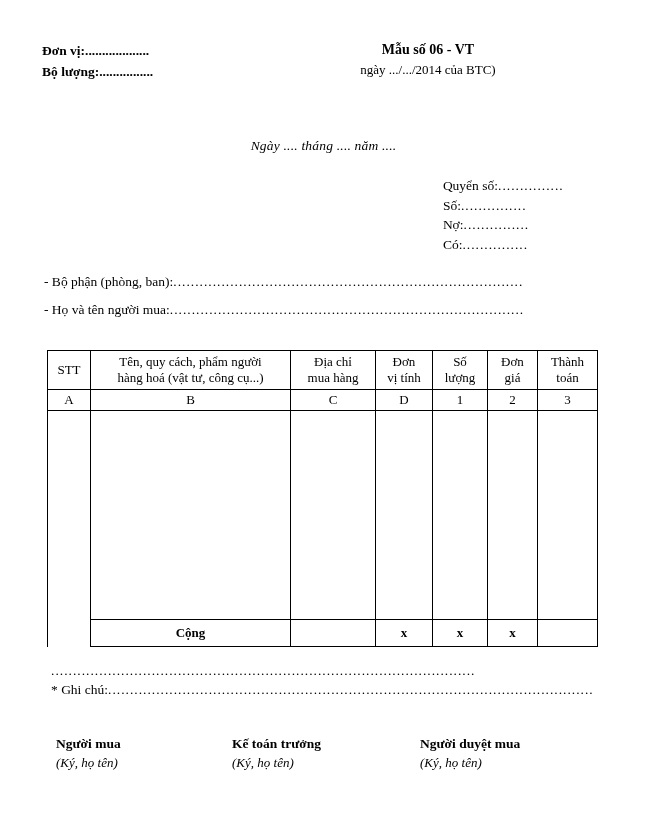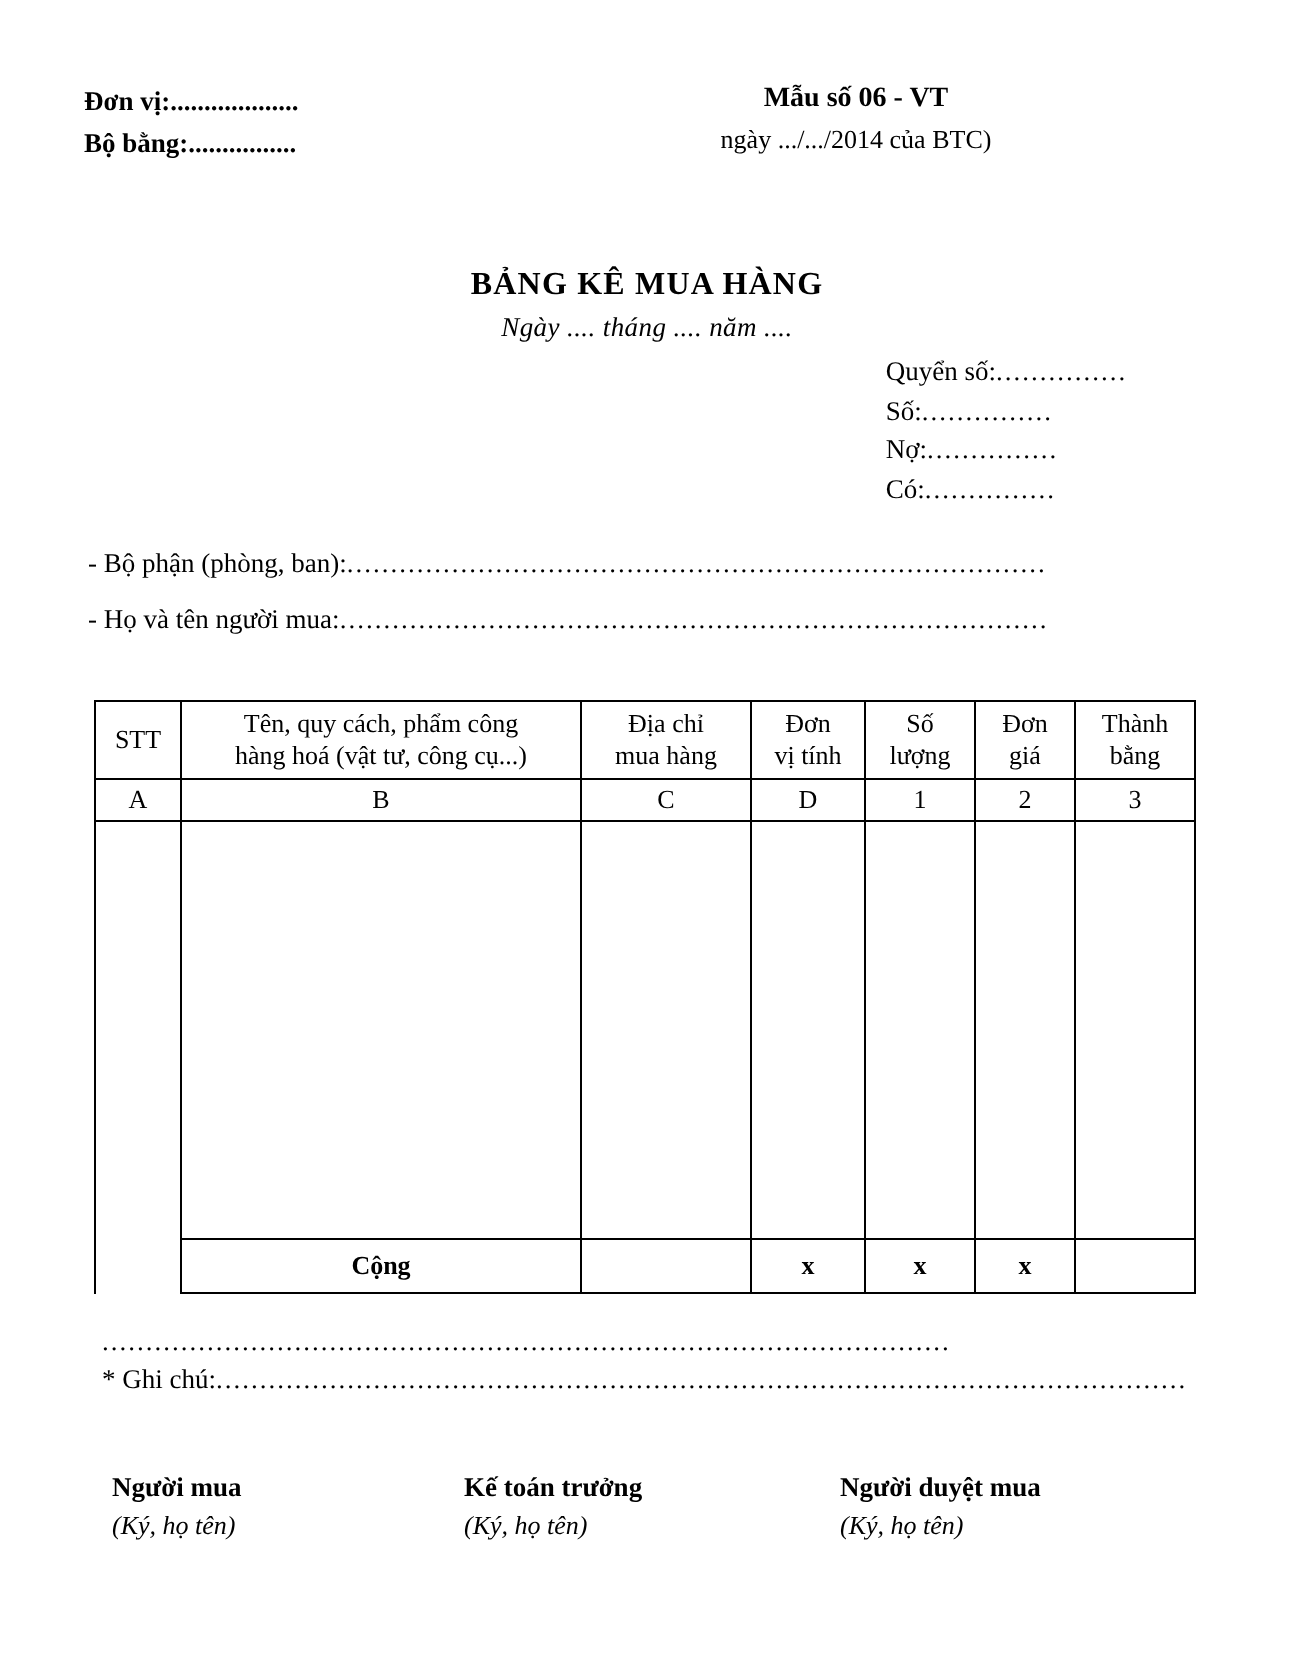--- a/index.html
+++ b/index.html
@@ -221,30 +221,29 @@
   }
 </style>
 </head>
 <body>
 
 <div class="page">
 
   <div class="top-band">
     <div class="unit-block">
       <div>Đơn vị:...................</div>
-      <div>Bộ bằng:................</div>
+      <div>Bộ lượng:................</div>
     </div>
     <div class="formref-block">
       <div class="formref-title">Mẫu số 06 - VT</div>
       <div class="formref-line">ngày .../.../2014 của BTC)</div>
     </div>
   </div>
 
   <div class="title-block">
-    <div class="doc-title">BẢNG KÊ MUA HÀNG</div>
     <div class="doc-date">Ngày .... tháng .... năm  ....</div>
   </div>
 
   <div class="meta-block">
     <div class="meta-row">
       <span class="meta-label">Quyển số:</span>
       <span class="meta-dots">...............</span>
     </div>
     <div class="meta-row">
       <span class="meta-label">Số:</span>
@@ -279,42 +278,42 @@
           <col class="c-addr">
         <col class="c-unit">
           <col class="c-qty">
           <col class="c-price">
           <col class="c-amt">
       </colgroup>
       <tbody>
         <tr>
           <td class="th-cell">STT</td>
           <td class="th-cell">
-            <div>Tên, quy cách, phẩm công</div>
+            <div>Tên, quy cách, phẩm người</div>
             <div>hàng hoá (vật tư, công cụ...)</div>
           </td>
           <td class="th-cell">
             <div>Địa chỉ</div>
             <div>mua hàng</div>
           </td>
           <td class="th-cell">
             <div>Đơn</div>
             <div>vị tính</div>
           </td>
           <td class="th-cell">
             <div>Số</div>
             <div>lượng</div>
           </td>
           <td class="th-cell">
             <div>Đơn</div>
             <div>giá</div>
           </td>
           <td class="th-cell">
             <div>Thành</div>
-            <div>bằng</div>
+            <div>toán</div>
           </td>
         </tr>
 
         <tr>
           <td class="code-cell">A</td>
           <td class="code-cell">B</td>
           <td class="code-cell">C</td>
           <td class="code-cell">D</td>
           <td class="code-cell">1</td>
           <td class="code-cell">2</td>

